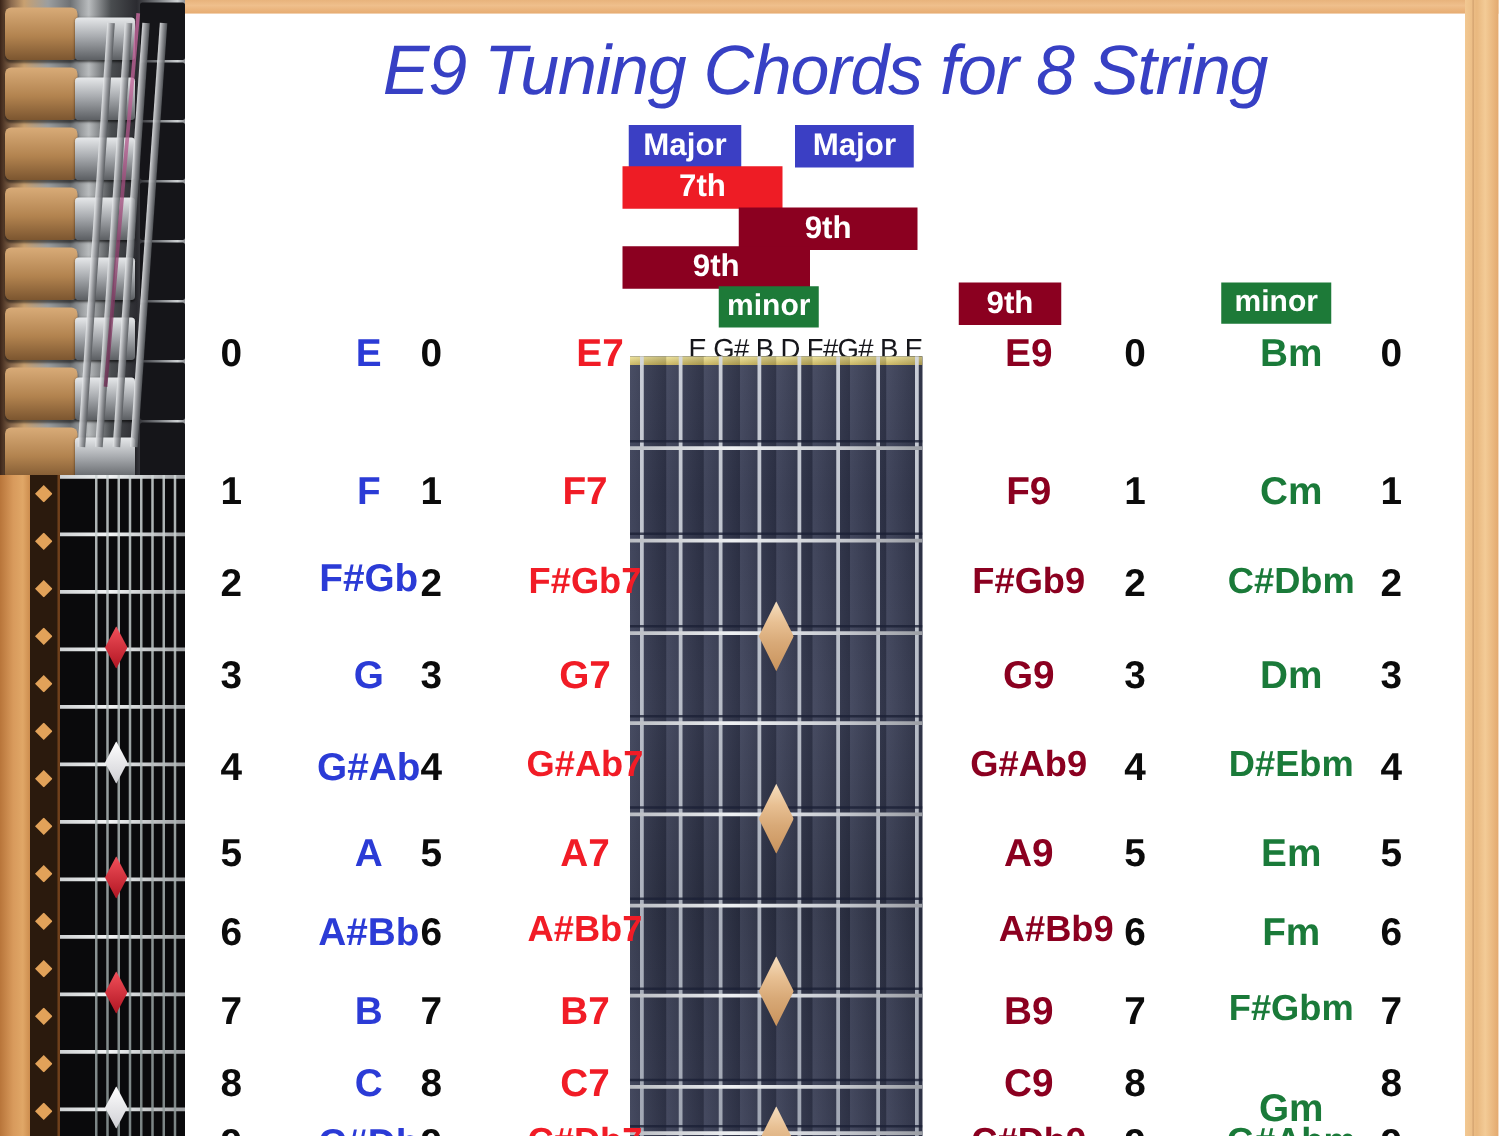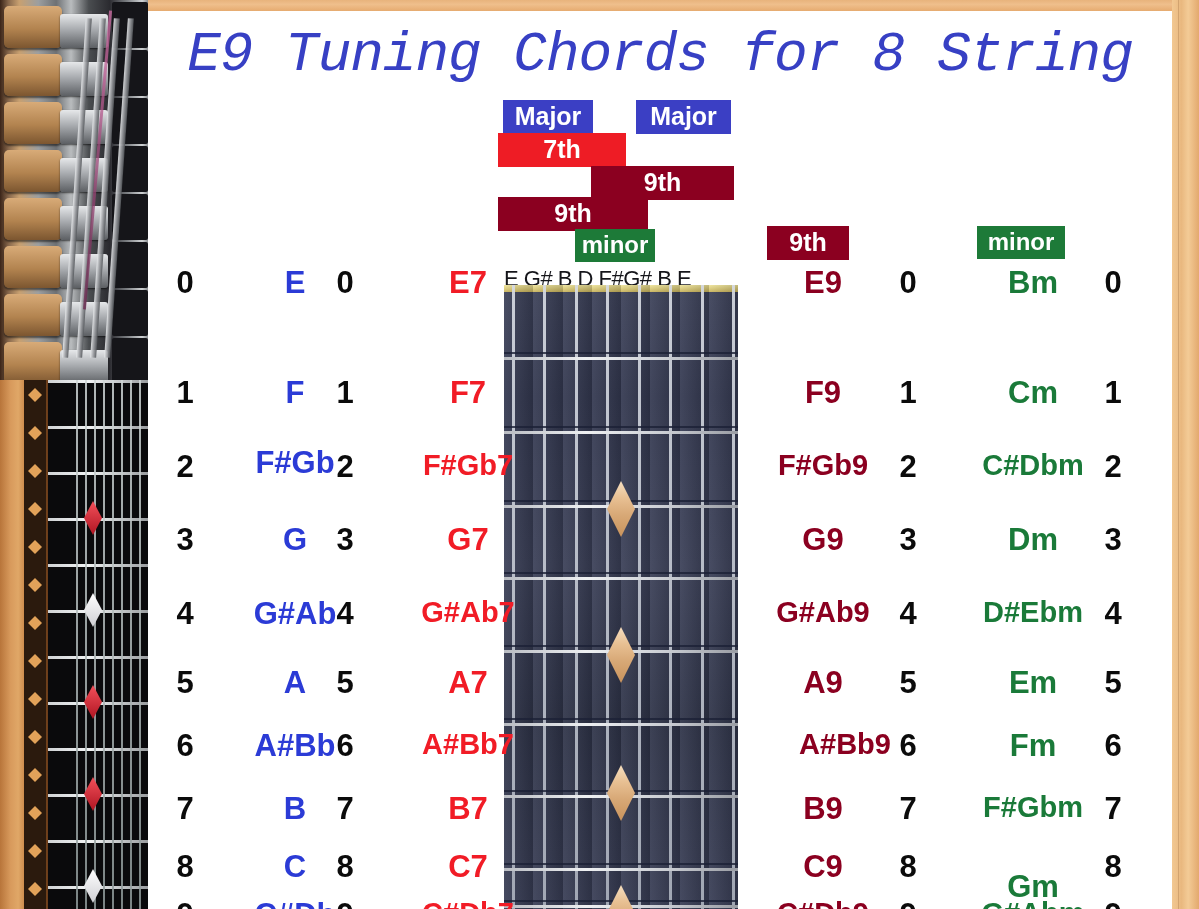--- a/index.html
+++ b/index.html
@@ -94,21 +94,21 @@
   .dot-white{background:linear-gradient(180deg,#ffffff,#cfcfd4);}
 
   
   .panel{
     position:absolute;left:148px;top:11px;width:1024px;height:898px;background:#fff;
   }
 
   
   .title{
     position:absolute;left:0;top:12px;width:1024px;text-align:center;
-    font-family:Liberation Mono, monospace;
+    font-family:Liberation Sans, sans-serif;
     font-size:56px;font-weight:400;font-style:italic;
     color:#3740c4;letter-spacing:-1px;white-space:nowrap;
   }
 
   
   .badge{
     position:absolute;color:#fff;font-weight:bold;
     font-family:"Liberation Sans",sans-serif;
     text-align:center;line-height:1;
     padding:4px 0 5px 0;
@@ -146,21 +146,21 @@
   .fb-dot{
     position:absolute;left:103px;width:28px;height:56px;
     background:linear-gradient(180deg,#f6dfc0 0%,#e8c093 30%,#d8a977 60%,#c9935c 100%);
     clip-path:polygon(50% 0,100% 50%,50% 100%,0 50%);
     box-shadow:0 0 3px rgba(0,0,0,.4);
   }
 
   
   .strings-label{
     position:absolute;left:356px;top:255px;width:234px;
-    text-align:left;color:#15151a;font-size:22px;white-space:nowrap;
+    text-align:right;color:#15151a;font-size:22px;white-space:nowrap;
     font-family:"Liberation Sans",sans-serif;letter-spacing:-.5px;
   }
 
   
   .cell{
     position:absolute;text-align:center;font-weight:bold;
     font-family:"Liberation Sans",sans-serif;white-space:nowrap;
     line-height:1;
   }
   .num{color:#0b0b0b;font-size:31px;}
@@ -313,21 +313,21 @@
         <div class="fb-dot" style="top: 196px;"></div>
         <div class="fb-dot" style="top: 342px;"></div>
         <div class="fb-dot" style="top: 480px;"></div>
         <div class="fb-dot" style="top: 600px;"></div>
       </div>
 
     <div id="gridLayer">
         <div class="cell num" style="left: 2px; top: 256px; width: 70px;">0</div>
         <div class="cell c-major" style="left: 72px; top: 256px; width: 150px;">E</div>
         <div class="cell num" style="left: 162px; top: 256px; width: 70px;">0</div>
-        <div class="cell c-7th" style="left: 230px; top: 256px; width: 180px;">E7</div>
+        <div class="cell c-7th" style="left: 242px; top: 256px; width: 180px;">E7</div>
         <div class="cell c-9th" style="left: 580px; top: 256px; width: 190px;">E9</div>
         <div class="cell num" style="left: 725px; top: 256px; width: 70px;">0</div>
         <div class="cell c-minor" style="left: 790px; top: 256px; width: 190px;">Bm</div>
         <div class="cell num" style="left: 930px; top: 256px; width: 70px;">0</div>
         <div class="cell num" style="left: 2px; top: 366px; width: 70px;">1</div>
         <div class="cell c-major" style="left: 72px; top: 366px; width: 150px;">F</div>
         <div class="cell num" style="left: 162px; top: 366px; width: 70px;">1</div>
         <div class="cell c-7th" style="left: 230px; top: 366px; width: 180px;">F7</div>
         <div class="cell c-9th" style="left: 580px; top: 366px; width: 190px;">F9</div>
         <div class="cell num" style="left: 725px; top: 366px; width: 70px;">1</div>

